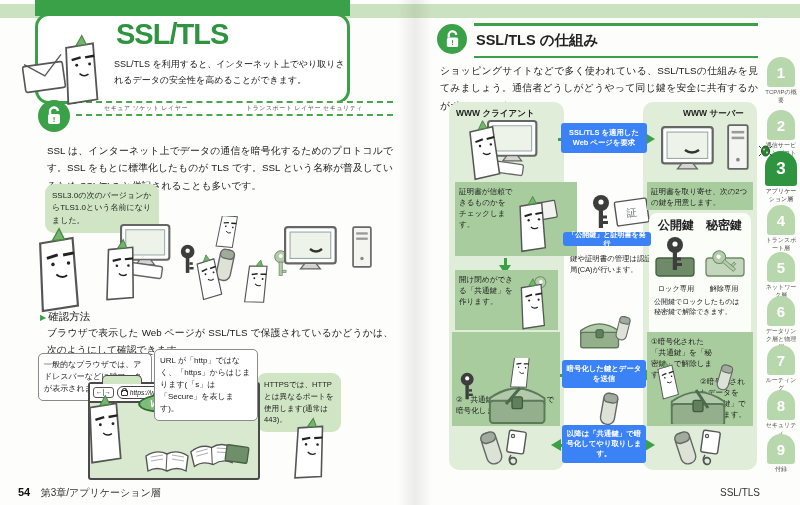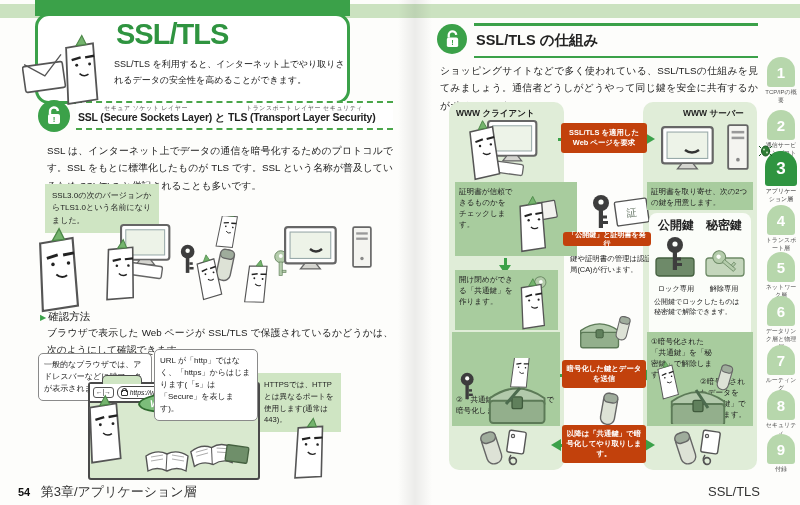--- a/index.html
+++ b/index.html
@@ -18,56 +18,56 @@
   
   .badge{width:32px;height:32px;border-radius:50%;background:#3ba149;display:flex;align-items:center;justify-content:center;z-index:3}
   .hgroup-l{left:76px;top:101px;width:317px;border-top:2px dashed #4aa64a;border-bottom:2px dashed #4aa64a;padding:1px 2px 3px;z-index:2;background:#fff}
   .furigana{font-size:6px;color:#555;letter-spacing:.5px;height:7px;position:relative}
   .furigana span{position:absolute;top:0;white-space:nowrap}
   .f1{left:26px}.f2{left:168px}
   .hl-main{font-size:10.5px;font-weight:bold;white-space:nowrap;letter-spacing:-.2px}
   .hgroup-r{left:474px;top:23px;width:284px;border-top:3px solid #3ba149;border-bottom:2px solid #3ba149;padding:5px 2px 6px;font-size:14.5px;font-weight:bold}
   .para{font-size:9.8px;line-height:1.78;text-align:justify}
   
-  .bubble{background:#cfe5c3;border-radius:0;padding:6px 7px;font-size:8px;line-height:1.55}
+  .bubble{background:#cfe5c3;border-radius:9px;padding:6px 7px;font-size:8px;line-height:1.55}
   .bubble:after{content:"";position:absolute;width:9px;height:9px;background:#cfe5c3;transform:rotate(55deg);bottom:-4px;right:20px}
   .note{background:#fff;border:1.5px solid #8a8a8a;border-radius:5px;padding:5px 5px;font-size:8px;line-height:1.5}
   .check-h{font-size:10.5px;font-weight:normal}
   .check-h .tri{color:#3ba149;font-size:8px;margin-right:2px}
   
   .browser{left:88px;top:382px;width:172px;height:98px;border:2px solid #4a4a4a;background:#d9e9cf;border-radius:3px;z-index:2}
   .b-tab{position:absolute;top:-9px;left:12px;width:40px;height:9px;background:#cfe5c3;border:1.5px solid #4a4a4a;border-bottom:none;border-radius:5px 5px 0 0;box-sizing:border-box}
   .b-bar{height:17px;background:#fff;border-bottom:2px solid #4a4a4a;display:flex;align-items:center;padding:0 3px;gap:3px}
   .b-nav{font-size:6.5px;border:1px solid #555;border-radius:3px;padding:0 2px;line-height:8px;height:9px}
   .urlfield{flex:1;border:1.5px solid #444;border-radius:6px;height:11px;font-size:6.8px;font-style:italic;display:flex;align-items:center;padding:0 3px;background:#fff;white-space:nowrap;overflow:hidden}
   .mini-lock{width:5px;height:4px;border:1px solid #333;border-radius:1px;margin-right:2px;position:relative;flex:0 0 auto}
   .mini-lock:before{content:"";position:absolute;left:0.5px;top:-3px;width:3px;height:3px;border:1px solid #333;border-bottom:none;border-radius:3px 3px 0 0}
   .welcome{position:absolute;left:48px;top:8px;background:#7cbd7a;border:2px solid #2e6b2e;border-radius:50%;padding:3px 10px;color:#fff;font-weight:bold;font-style:italic;font-size:10px;transform:rotate(-3deg)}
   
   .col{background:#e0edd8;border-radius:10px}
   .col-label{font-size:8.5px;font-weight:bold}
   .stepbox{background:#a8cc9e;padding:4px;font-size:7.6px;line-height:1.45;z-index:2}
-  .alabel{background:#c2410c;color:#fff;font-size:7.4px;font-weight:bold;line-height:1.35;display:flex;align-items:center;justify-content:center;text-align:center;border-radius:3px;z-index:3;padding:1px 2px}
+  .alabel{background:#3b82f6;color:#fff;font-size:7.4px;font-weight:bold;line-height:1.35;display:flex;align-items:center;justify-content:center;text-align:center;border-radius:3px;z-index:3;padding:1px 2px}
   .whitepanel{background:#fbfdf9;border-radius:8px;padding:4px 3px;z-index:2}
   .kgrid{display:grid;grid-template-columns:1fr 1fr;text-align:center}
   .klabel{font-size:12px;font-weight:bold}
   .klabel2{font-size:7.2px}
   .knote{font-size:7px;line-height:1.45;margin-top:3px;padding:0 2px}
   .harrow{position:absolute;height:3px;background:#3ba149;z-index:1}
   .harrow.right:after{content:"";position:absolute;right:-9px;top:-5px;border-left:10px solid #3ba149;border-top:6.5px solid transparent;border-bottom:6.5px solid transparent}
   .harrow.left:before{content:"";position:absolute;left:-9px;top:-5px;border-right:10px solid #3ba149;border-top:6.5px solid transparent;border-bottom:6.5px solid transparent}
   .varrow{position:absolute;width:3px;background:#3ba149;z-index:1}
   .varrow:after{content:"";position:absolute;bottom:-8px;left:-5px;border-top:9px solid #3ba149;border-left:6.5px solid transparent;border-right:6.5px solid transparent}
   .canote{font-size:7.4px;line-height:1.5}
   
   .tab{left:764px;width:34px;text-align:center;z-index:3}
   .tab .arch{width:28px;height:30px;margin:0 auto;border-radius:14px 14px 3px 3px;background:#b7d7ac;color:#fff;font-weight:bold;font-size:15px;display:flex;align-items:center;justify-content:center}
   .tab .tlabel{margin-top:2px;font-size:6px;color:#555;line-height:1.3}
   .tab.active .arch{width:32px;height:35px;background:#2f9440;border-radius:16px 16px 3px 3px;font-size:17px}
-  .footer{font-size:13px;color:#333}
+  .footer{font-size:10px;color:#333}
   .pagenum{font-size:11px;font-weight:bold;color:#111}
 </style>
 </head>
 <body>
 
 <svg width="0" height="0" style="position:absolute">
   <defs>
     <g id="paperchar">
       <path d="M9 7 L33 3 L37 53 L11 57 Z" fill="#fff" stroke="#555" stroke-width="1.6"></path>
       <path d="M18 5 L23 -4 L27 4 Z" fill="#74b46d" stroke="#4c8748" stroke-width="1"></path>
@@ -147,21 +147,20 @@
       <path d="M5 8 V6 a4 4 0 0 1 8 -1" fill="none" stroke="#fff" stroke-width="2.4"></path>
       <rect x="3" y="8" width="12" height="10" rx="2" fill="#fff"></rect>
       <text x="9" y="16" font-size="8" font-weight="bold" fill="#3ba149" text-anchor="middle">!</text>
     </svg>
   </div>
   <div class="abs hgroup-l">
     <div class="furigana">
       <span class="f1">セキュア ソケット レイヤー</span>
       <span class="f2">トランスポート レイヤー セキュリティ</span>
     </div>
-    <div class="hl-main">SSL (Secure Sockets Layer) と TLS (Transport Layer Security)</div>
   </div>
 
   <div class="abs para" style="left:47px;top:142px;width:346px">SSL は、インターネット上でデータの通信を暗号化するためのプロトコルです。SSL をもとに標準化したものが TLS です。SSL という名称が普及しているため SSL/TLS と併記されることも多いです。</div>
 
   <div class="abs bubble" style="left:45px;top:184px;width:114px">SSL3.0の次のバージョンからTLS1.0という名前になりました。</div>
 
   <svg class="abs" style="left:22px;top:216px" width="372" height="100" viewBox="0 0 372 100">
     <use href="#paperchar" transform="translate(6 18) scale(1.35)"></use>
     <use href="#monitor" transform="translate(98 8) scale(1.05)"></use>
     <rect x="100" y="48" width="40" height="12" rx="2" fill="#fff" stroke="#666" stroke-width="1.4" transform="rotate(8 120 54)"></rect>

